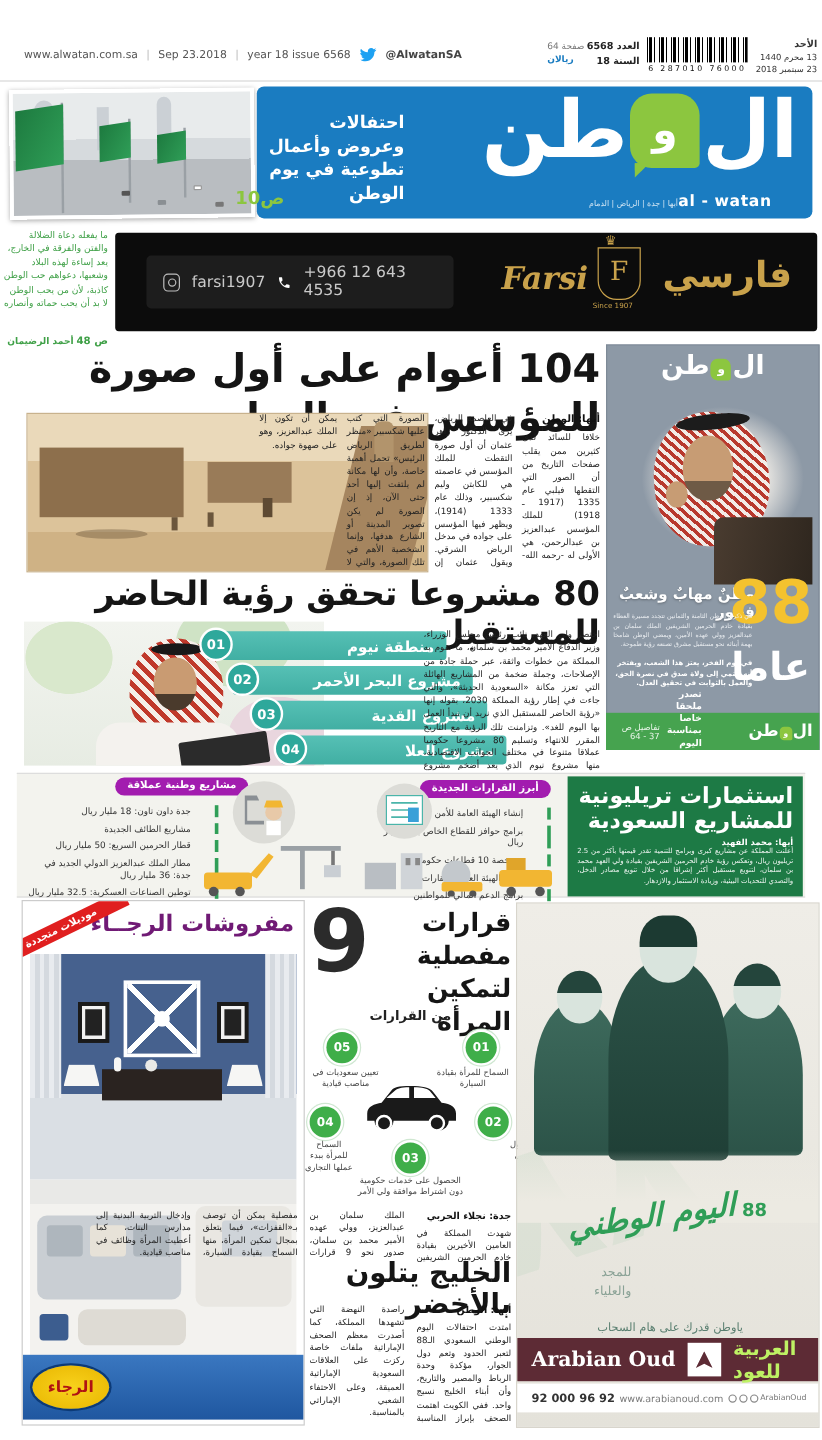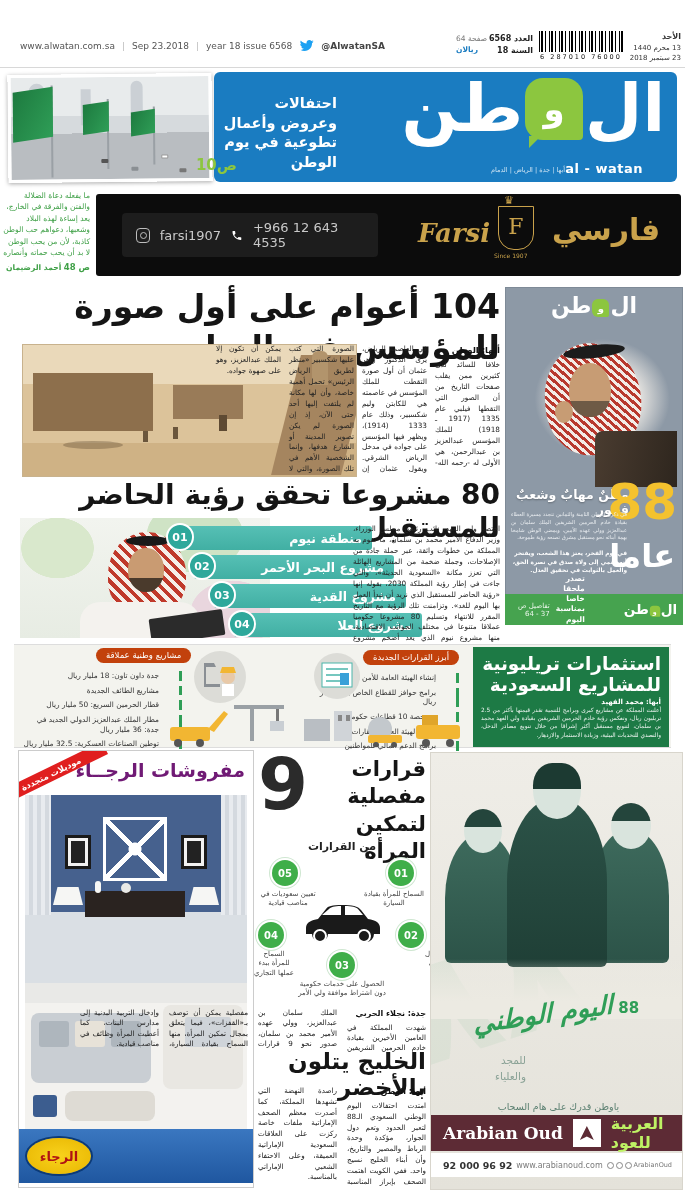--- a/index.html
+++ b/index.html
@@ -76,21 +76,21 @@
   .rnum{position:absolute;left:-6px;top:-3px;width:28px;height:28px;background:#2ea89b;border:2px solid #fff;border-radius:50%;color:#fff;font-weight:bold;font-size:11px;display:flex;align-items:center;justify-content:center;}
   .rlab{flex:1;text-align:right;direction:rtl;color:#fff;font-weight:bold;font-size:12.5px;padding:0 10px 0 26px;}
   .proj-txt{left:353px;top:524px;width:147px;height:116px;font-size:7.3px;color:#222;line-height:1.5;direction:rtl;}
 
   
   .infog{left:14px;top:644px;width:657px;height:104px;background:#f3f3ee;border-top:1px solid #ddd;border-bottom:1px solid #ddd;}
   .greenbox{position:absolute;right:2px;top:2px;width:196px;height:100px;background:#1d7a45;color:#fff;padding:6px 8px 4px;text-align:right;direction:rtl;}
   .gb-title{font-size:18.5px;font-weight:900;line-height:1.15;}
   .gb-by{font-size:7px;font-weight:bold;margin-top:2px;}
   .gb-body{font-size:5.8px;line-height:1.45;opacity:.92;text-align:justify;}
-  .pill{position:absolute;height:15px;background:#c2410c;border-radius:8px;color:#fff;font-size:8.5px;font-weight:normal;line-height:15px;padding:0 10px;direction:rtl;text-align:right;}
+  .pill{position:absolute;height:15px;background:#a21caf;border-radius:8px;color:#fff;font-size:8.5px;font-weight:bold;line-height:15px;padding:0 10px;direction:rtl;text-align:right;}
   .ilist{position:absolute;direction:rtl;text-align:right;}
   .ilist div{font-size:7.4px;color:#333;border-right:3px solid #2f9e57;padding-right:20px;margin-bottom:5px;line-height:1.3;}
   .gcirc{position:absolute;border-radius:50%;background:#dcdcd7;}
   .mach{position:absolute;}
 
   
   .kpanel{left:505px;top:287px;width:178px;height:338px;background:#8d99a6;overflow:hidden;box-shadow:0 0 0 1px #7e8a97 inset;}
   .wlogo-sm{display:inline-flex;direction:rtl;align-items:flex-end;}
   .wlogo-sm .t{color:#fff;font-weight:900;font-size:22px;line-height:1;}
   .wlogo-sm .b{width:17px;height:18px;background:#8cc63f;border-radius:6px 6px 2px 6px;margin:0 1px;color:#fff;font-size:10px;font-weight:900;display:flex;align-items:center;justify-content:center;}
@@ -219,21 +219,21 @@
       <span class="wl-txt">ال</span>
       <span class="wl-bub">و</span>
       <span class="wl-txt">طن</span>
     </div>
     <div class="cities">أبها | جدة | الرياض | الدمام</div>
     <div class="logo-en">al - watan</div>
   </div>
 
   <div class="ab opinion">
     <span>ما يفعله دعاة الضلالة والفتن والفرقة في الخارج، يعد إساءة لهذه البلاد وشعبها، دعواهم حب الوطن كاذبة، لأن من يحب الوطن لا بد أن يحب حماته وأنصاره</span>
-    <div style="margin-top:3px;">
+    <div style="margin-top:21px;">
       <b class="pg">ص 48</b>
       <b>أحمد الرضيمان</b>
     </div>
   </div>
 
   <div class="ab farsi">
     <div class="farsi-inner">
       <span class="ig"></span>
       <span>farsi1907</span>
       <svg width="13" height="13" viewBox="0 0 24 24">

